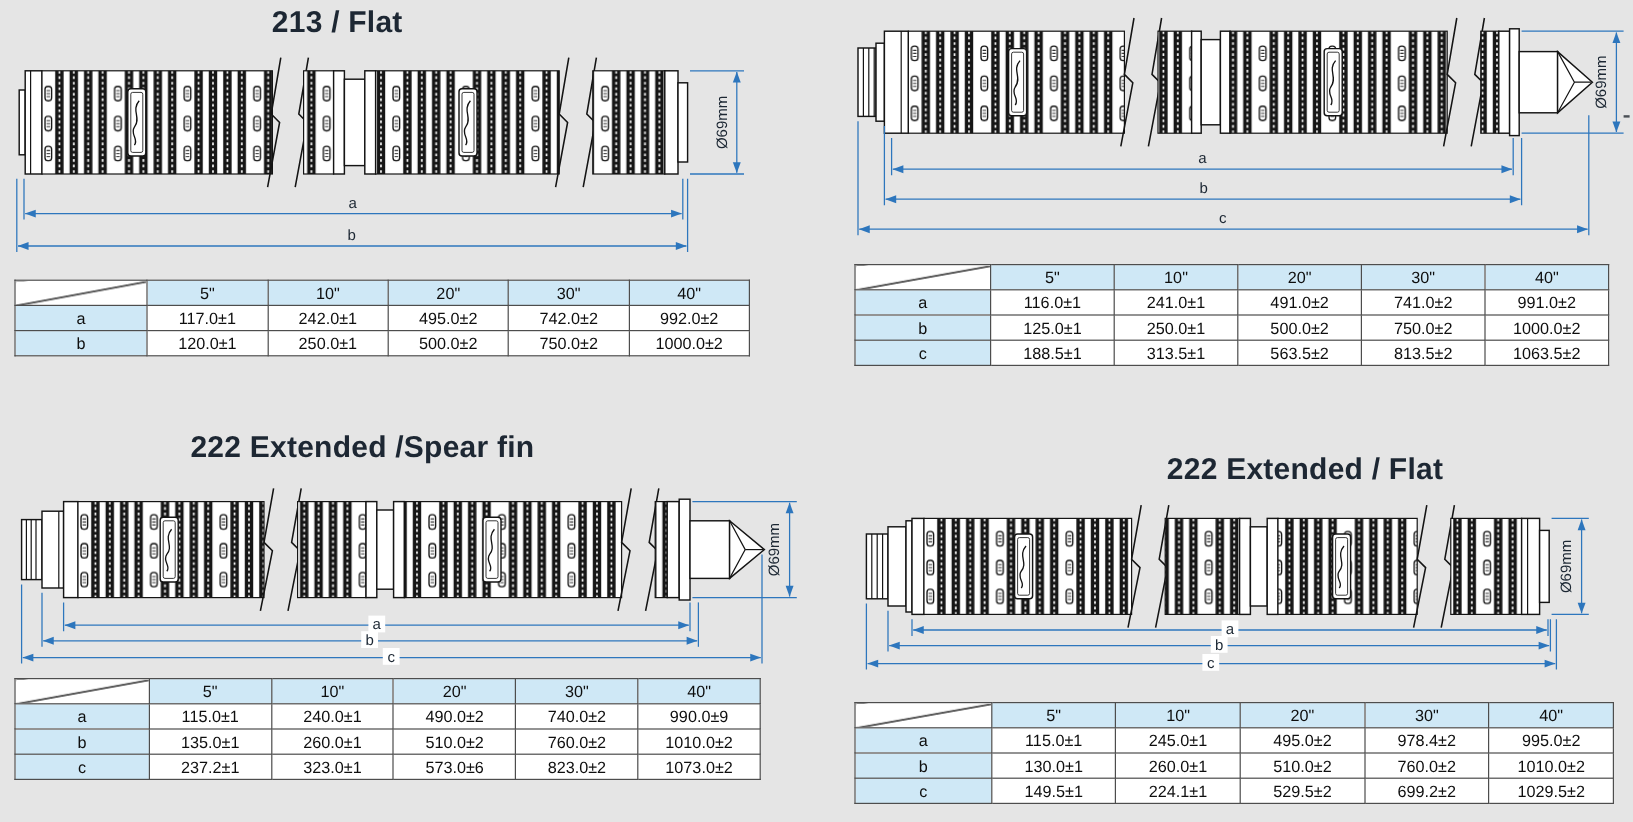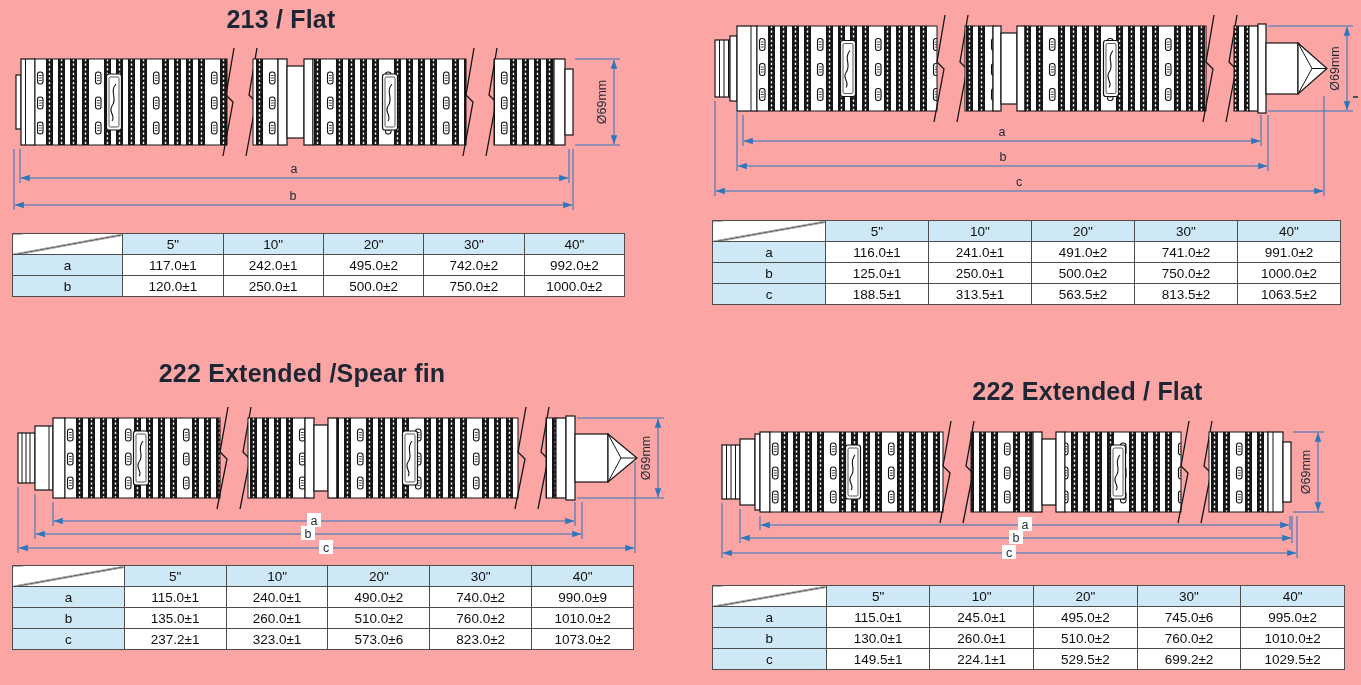--- a/index.html
+++ b/index.html
@@ -1,16 +1,16 @@
 <!DOCTYPE html>
 <html><head>
 <meta charset="utf-8">
 <style>
   html,body{margin:0;padding:0;background:#fff}
-  .canvas{position:relative;width:1361px;height:685px;background:#fca5a5;
+  .canvas{position:relative;width:1361px;height:685px;background:#e5e5e5;
           font-family:"Liberation Sans",sans-serif;overflow:hidden}
   .quad{position:absolute}
   .title{font-size:25px;font-weight:600;color:#1d2733;text-align:center;
          white-space:nowrap;letter-spacing:.2px;line-height:1.1}
   .q1 .title{height:30px;transform:translateX(-52px)}
   .q2 .title{height:32px;transform:translateX(-24px)}
   .q3 .title{height:28px;transform:translateX(-36px)}
   .q4 .title{height:28px;transform:translateX(57px)}
   .q1{left:8px;top:6px;width:650px}
   .q2{left:703px;top:6px;width:658px}
@@ -550,21 +550,21 @@
             <td class="hd">10"</td>
             <td class="hd">20"</td>
             <td class="hd">30"</td>
             <td class="hd">40"</td>
           </tr>
           <tr>
             <td class="hd">a</td>
             <td class="">115.0±1</td>
             <td class="">245.0±1</td>
             <td class="">495.0±2</td>
-            <td class="">745.0±6</td>
+            <td class="">978.4±2</td>
             <td class="">995.0±2</td>
           </tr>
           <tr>
             <td class="hd">b</td>
             <td class="">130.0±1</td>
             <td class="">260.0±1</td>
             <td class="">510.0±2</td>
             <td class="">760.0±2</td>
             <td class="">1010.0±2</td>
           </tr>

